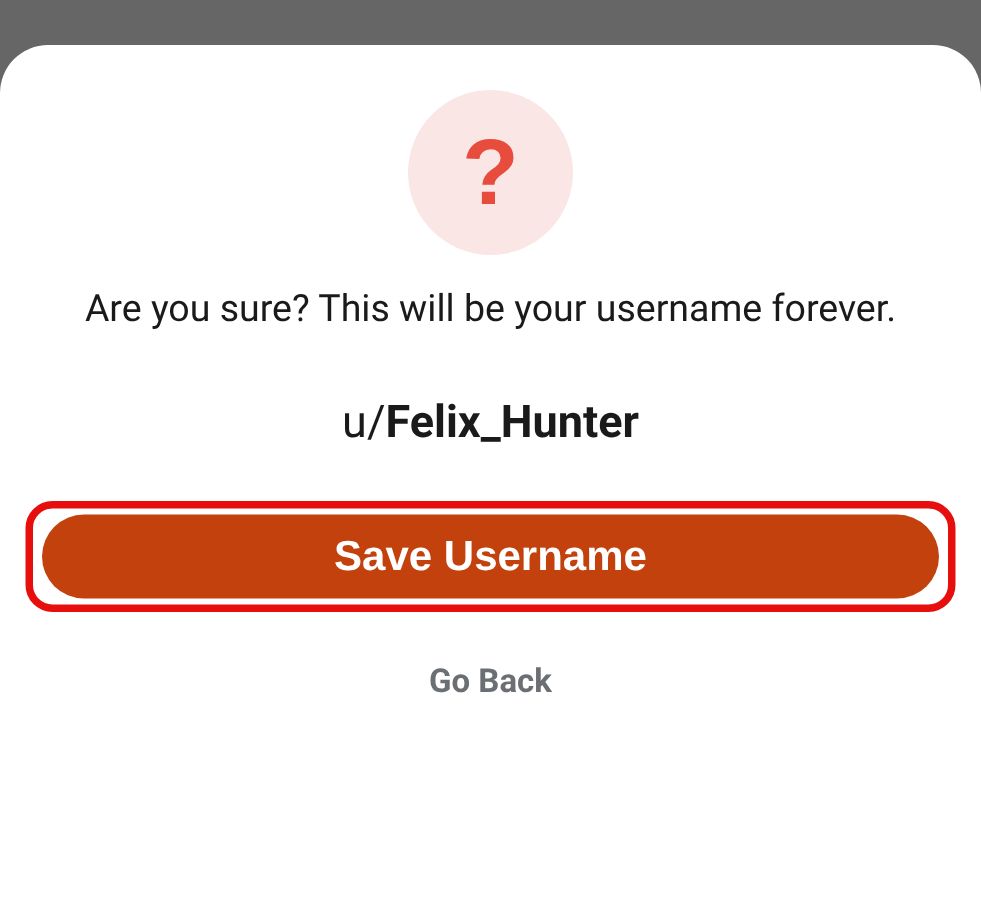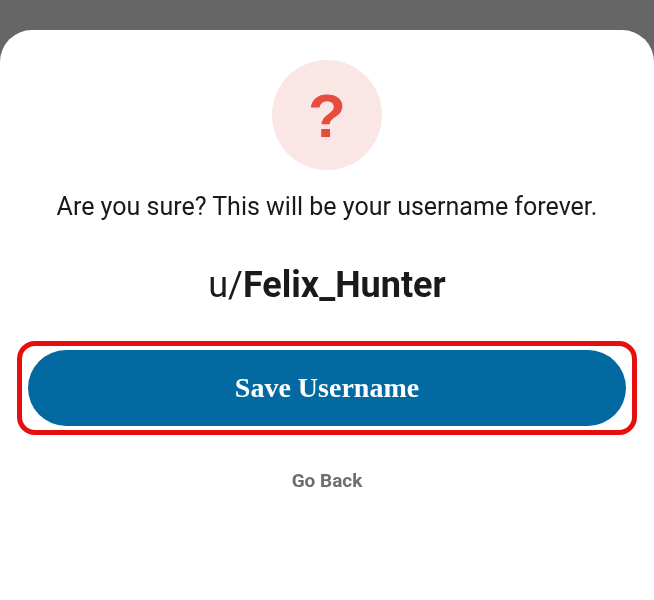--- a/index.html
+++ b/index.html
@@ -48,21 +48,21 @@
     .message {
       font-size: 25px;
       color: #1a1a1a;
       text-align: right;
       line-height: 1.35;
       max-width: 560px;
       margin-bottom: 40px;
       font-weight: 400;
     }
     .username {
-      font-size: 36px;
+      font-size: 30px;
       color: #1a1a1a;
       text-align: right;
       margin-bottom: 35px;
     }
     .username-prefix {
       font-weight: 400;
     }
     .username-value {
       font-weight: 700;
     }
@@ -70,34 +70,34 @@
       border: 5px solid #e70e0e;
       border-radius: 18px;
       padding: 4px 6px;
       width: 620px;
       display: flex;
       justify-content: center;
       margin-bottom: 34px;
     }
     .save-button {
       width: 100%;
-      height: 76px;
-      background: #0369a1;
+      height: 56px;
+      background: #c2410c;
       border: none;
       border-radius: 40px;
       color: #ffffff;
       font-size: 28px;
       font-weight: 700;
       cursor: pointer;
-      font-family: Liberation Serif, serif;
+      font-family: Liberation Sans, sans-serif;
     }
     .go-back {
       background: none;
       border: none;
-      font-size: 19px;
+      font-size: 22px;
       font-weight: 700;
       color: #6b6f73;
       cursor: pointer;
       font-family: inherit;
     }
   </style>
 </head>
 <body>
 
 <div class="sheet">

